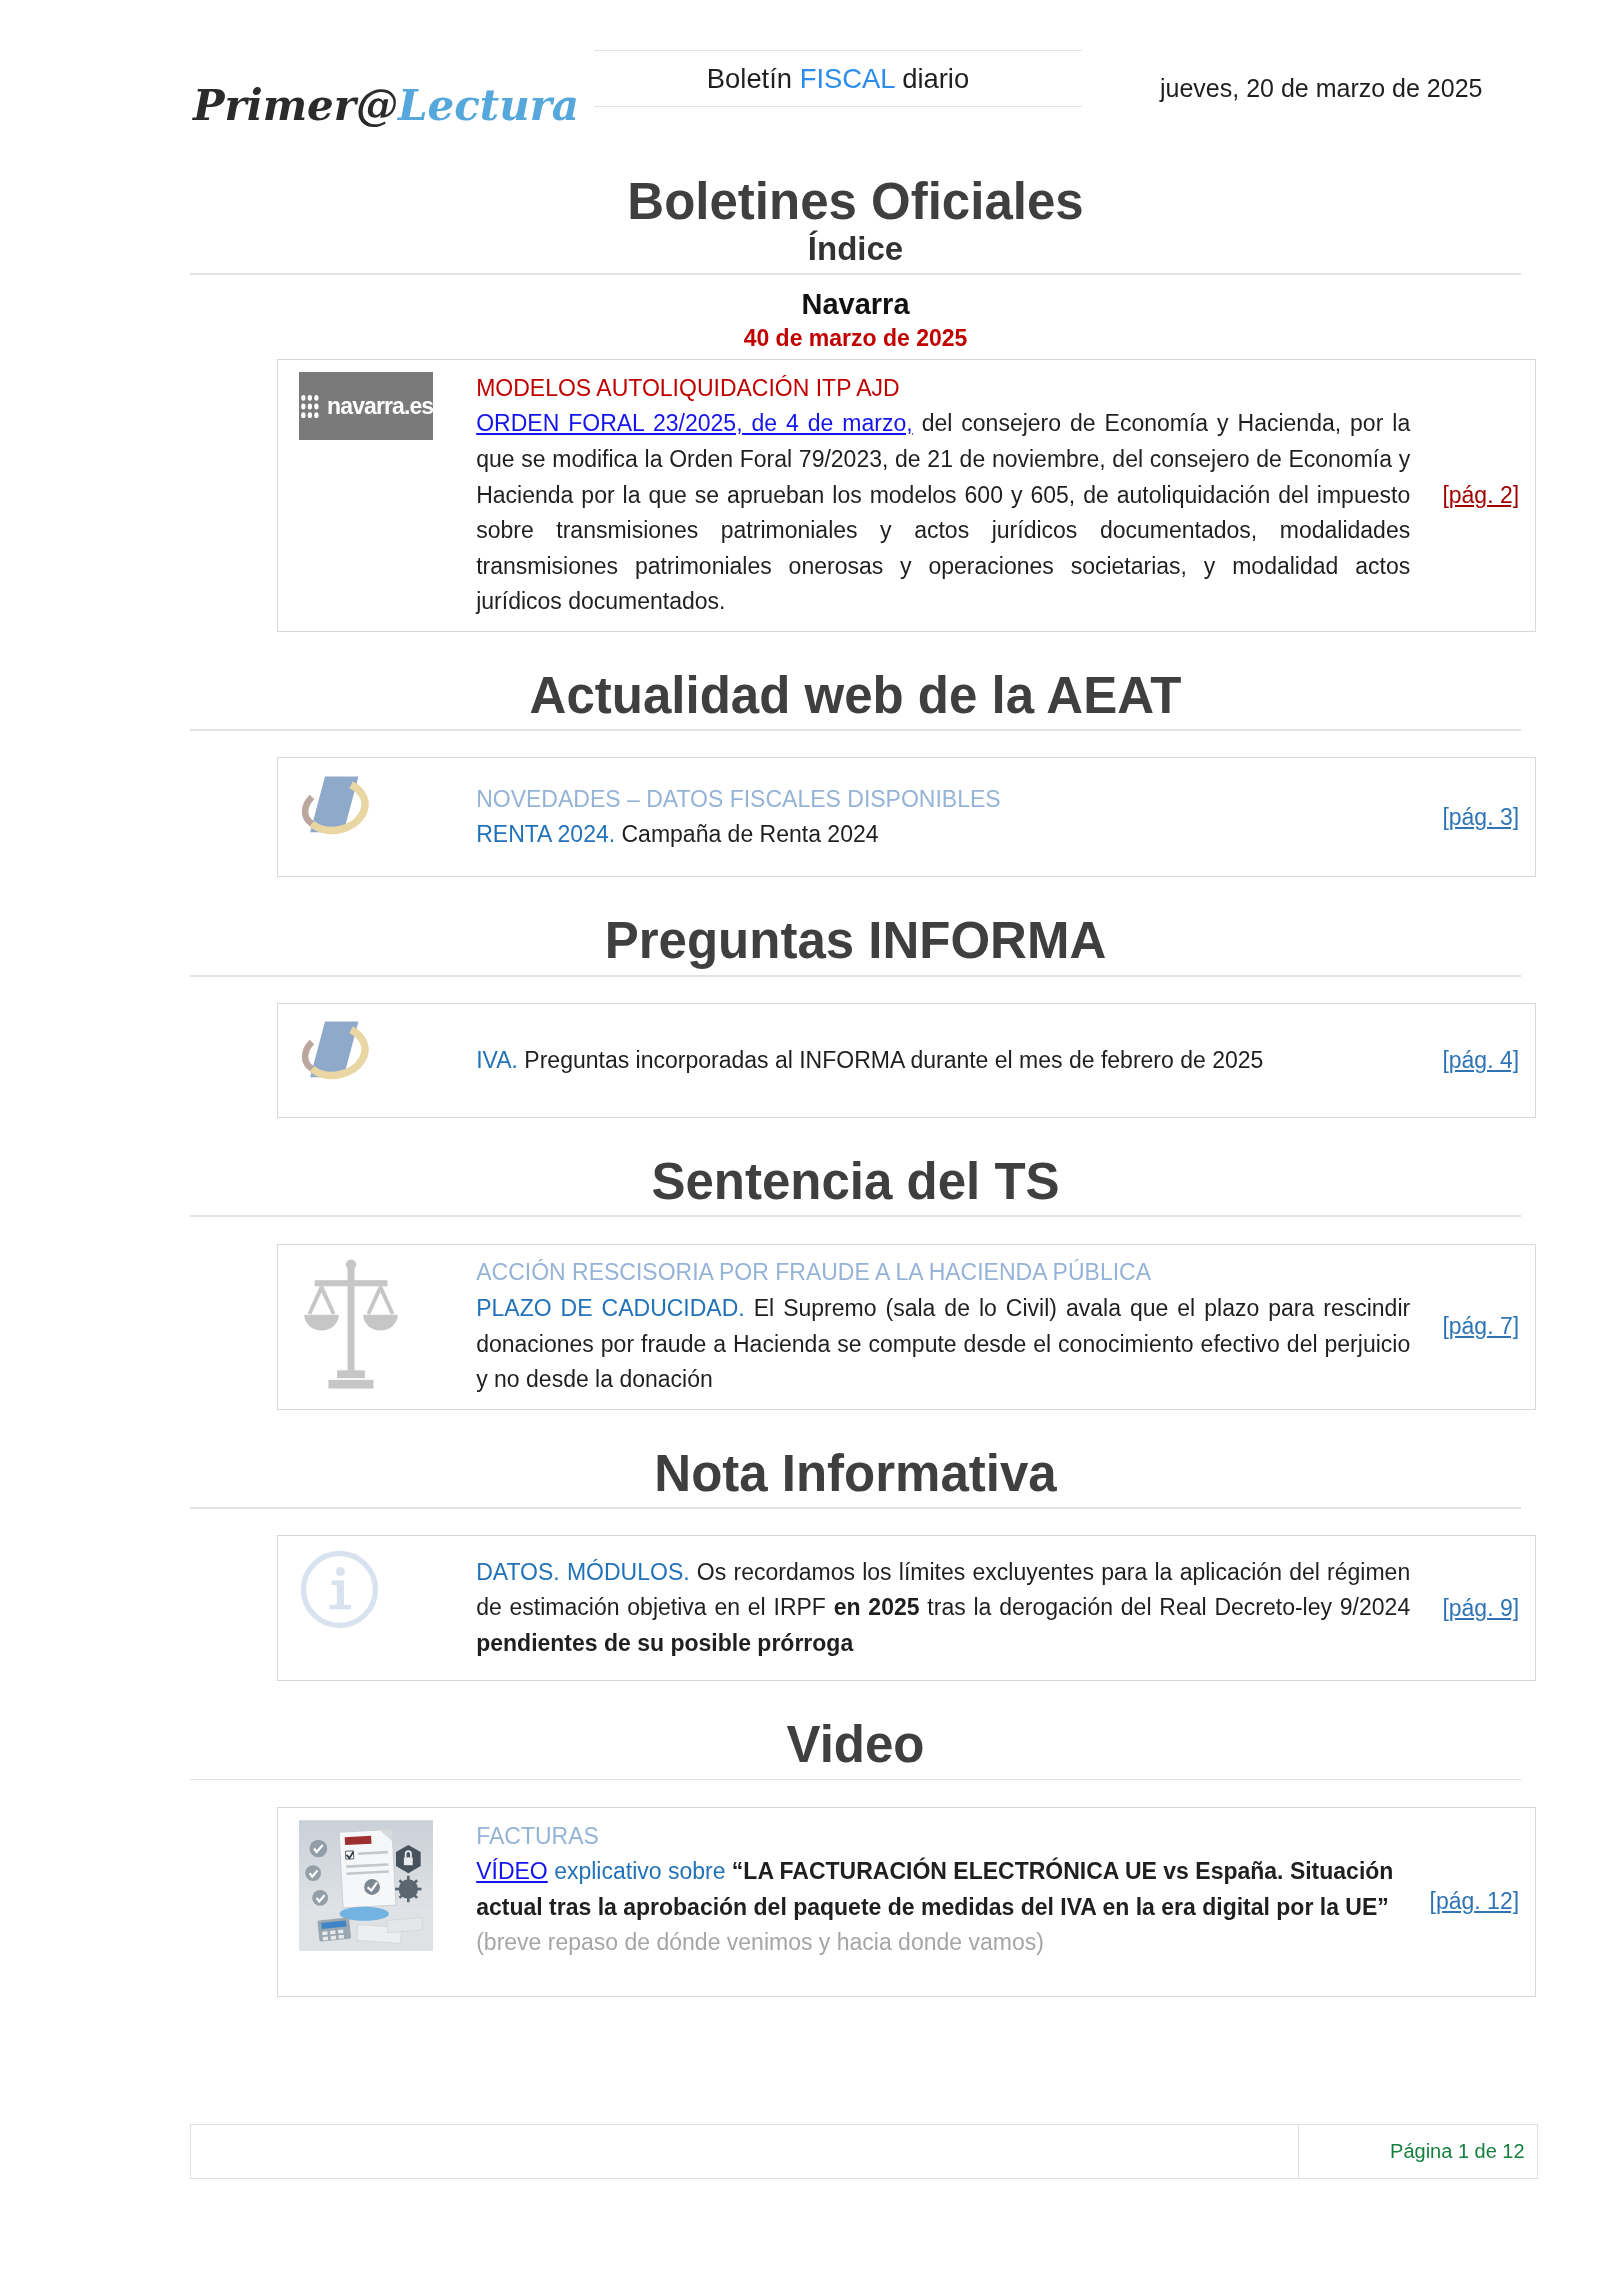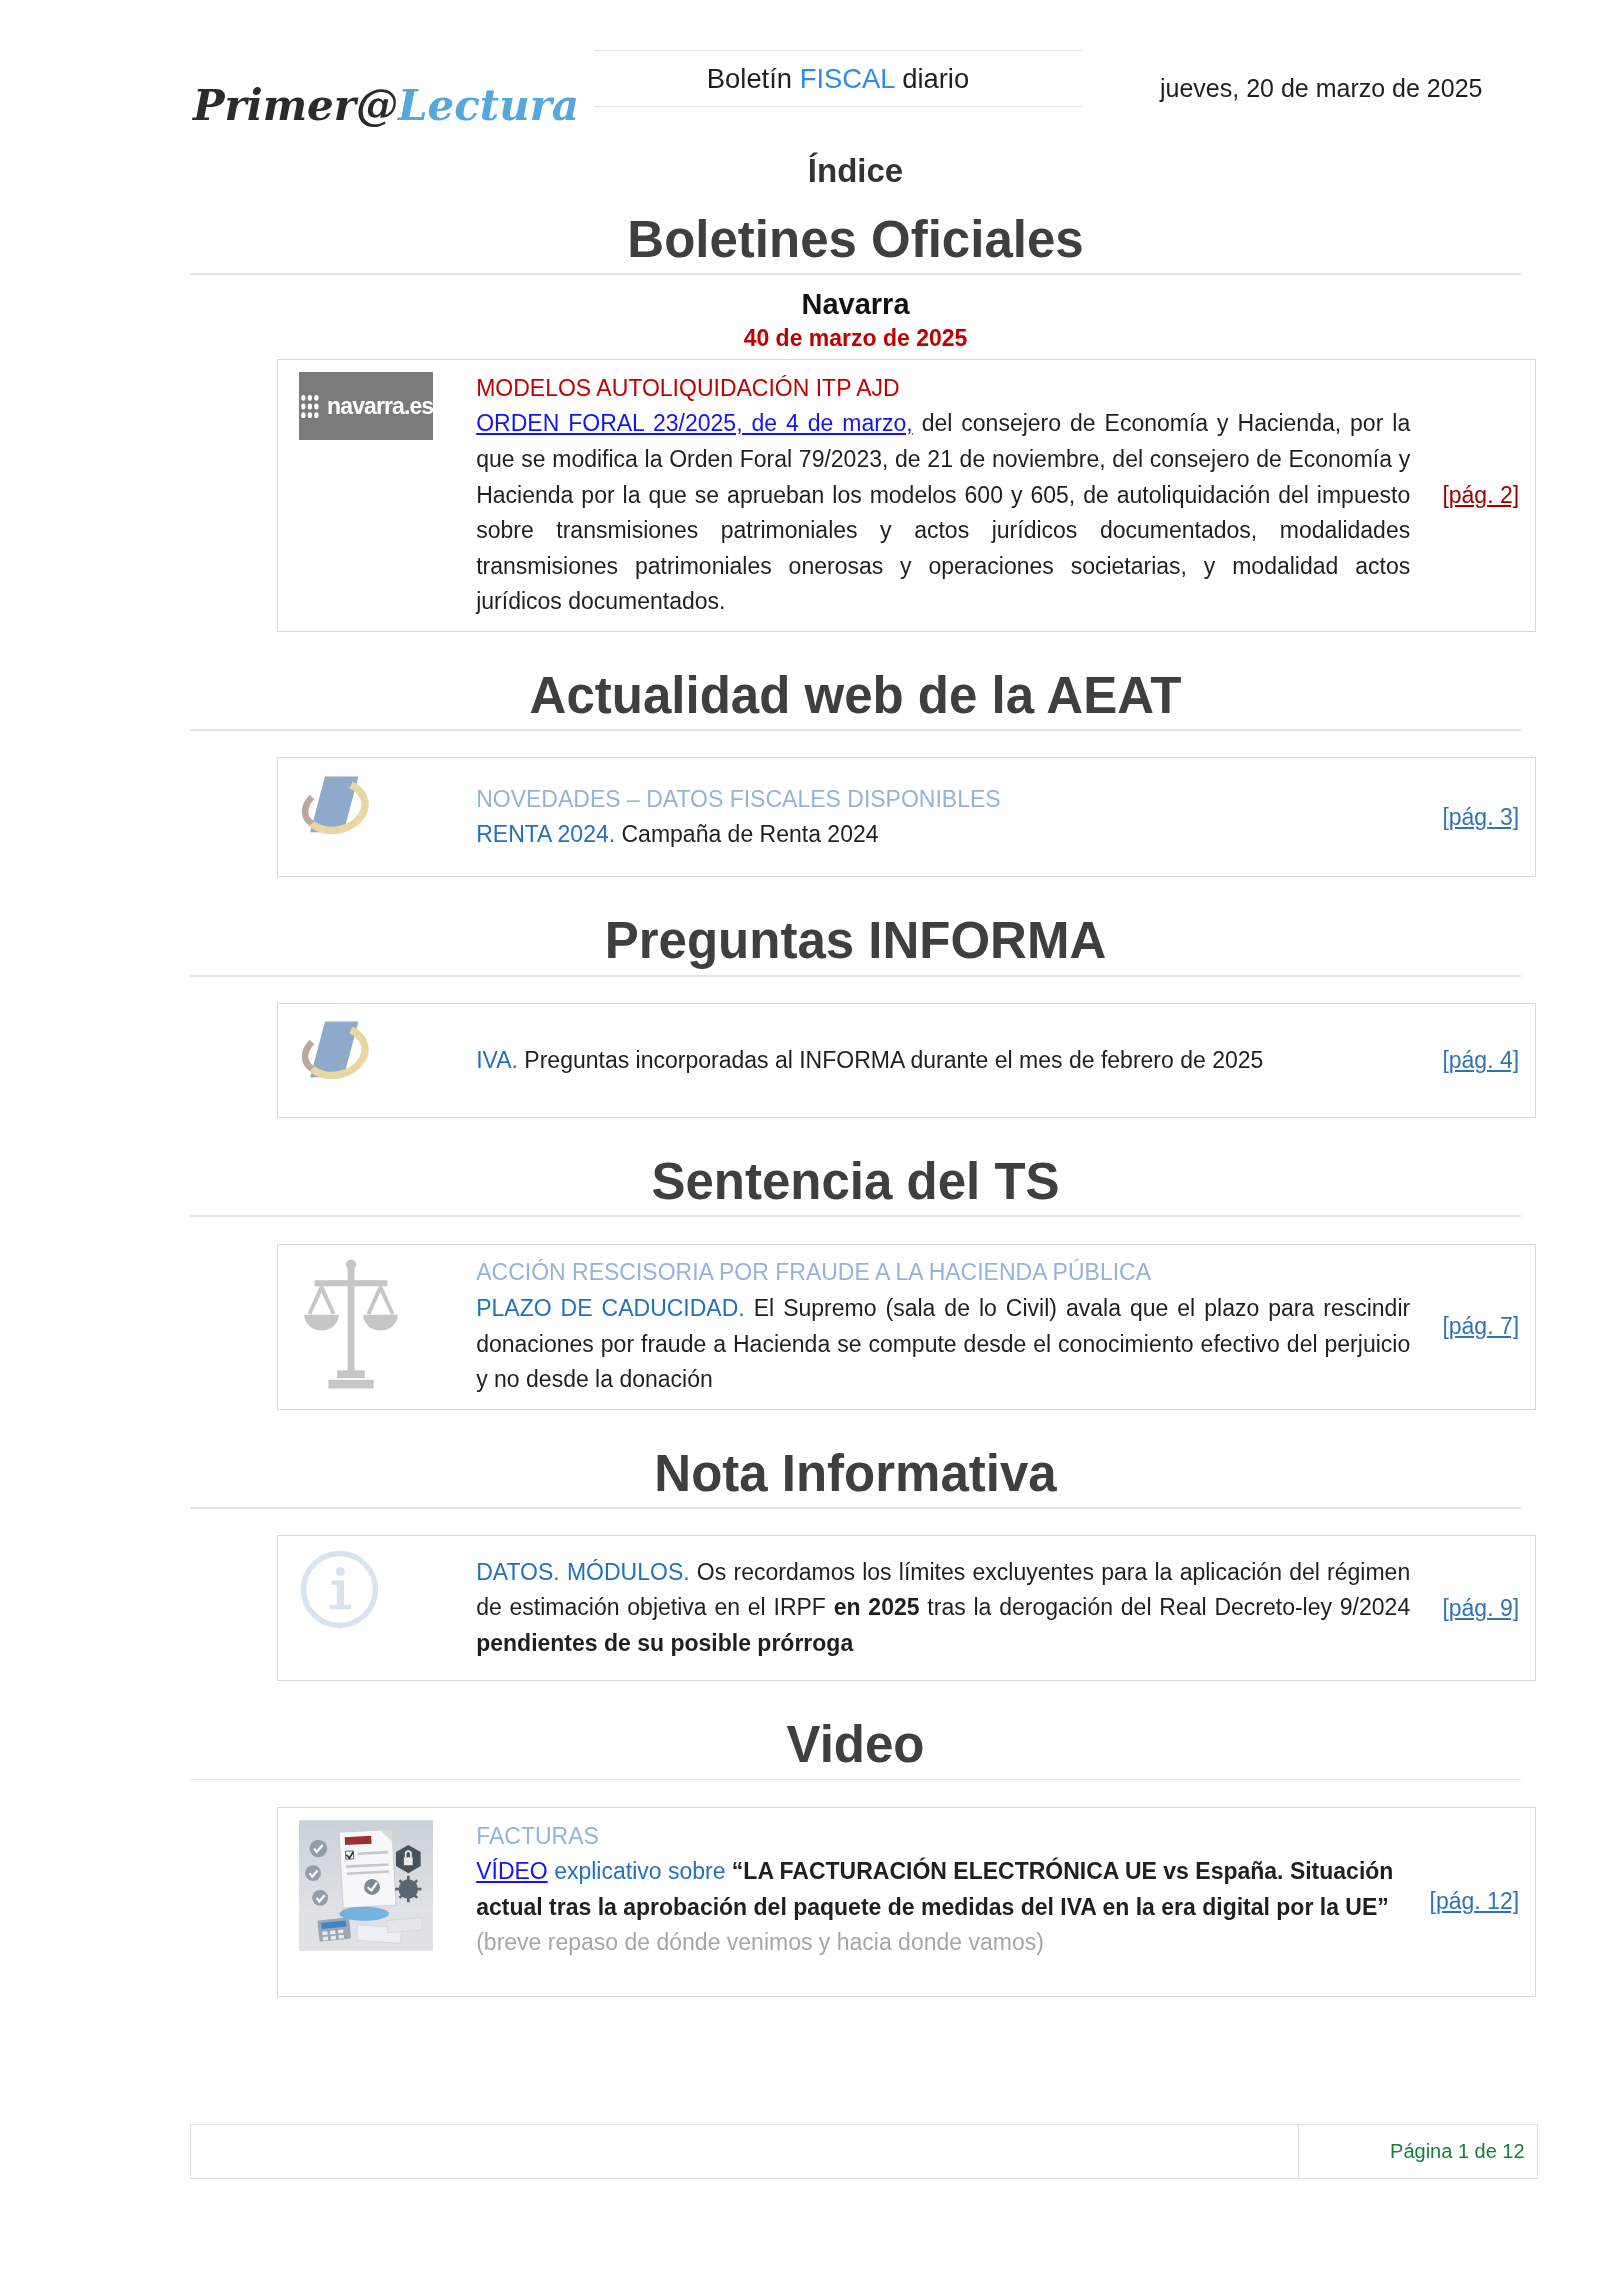--- a/index.html
+++ b/index.html
@@ -97,23 +97,23 @@
 <div class="page">
 
   <div class="brand"><span>Primer@</span><span class="sec">Lectura</span></div>
 
   <div class="masthead"><span>Boletín </span><span class="accent">FISCAL</span><span> diario</span></div>
 
   <div class="issue-date">jueves, 20 de marzo de 2025</div>
 
   <div class="content">
 
+    <div class="centered section-title first">Boletines Oficiales</div>
+
     <div class="centered indice">Índice</div>
-
-    <div class="centered section-title first">Boletines Oficiales</div>
     <div class="rule"></div>
     <div class="centered region">Navarra</div>
     <div class="centered region-date">40 de marzo de 2025</div>
 
     <div class="card tight">
       <div class="icon-cell">
         <div class="navarra-logo">
           <svg width="26.5" height="35" viewBox="0 0 30 40">
             <g fill="#ffffff">
               <ellipse cx="6" cy="8" rx="3" ry="4"></ellipse>

